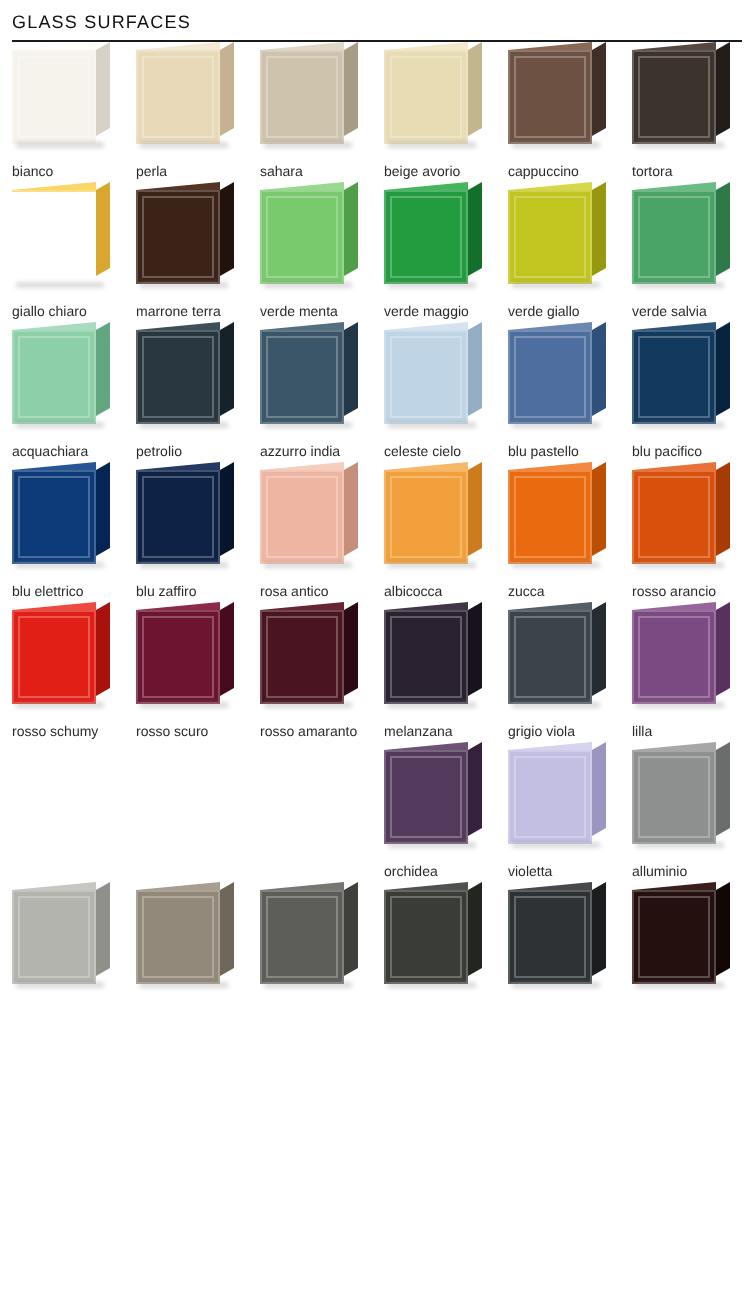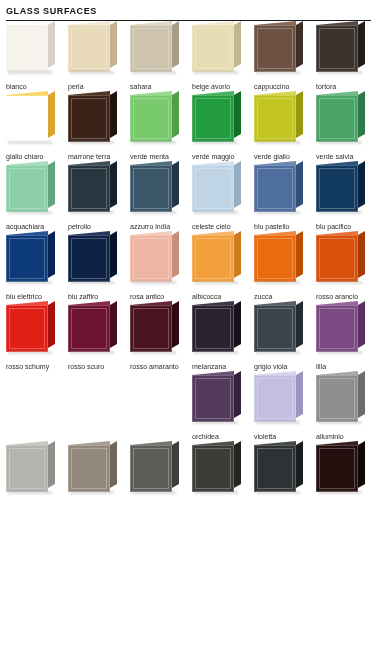--- a/index.html
+++ b/index.html
@@ -16,21 +16,21 @@
     color: #231f20;
     position: relative;
   }
 
   
   #header {
     padding: 6px 6px 0 6px;
   }
   #header-title {
     font-size: 9px;
-    font-weight: bold;
+    font-weight: normal;
     letter-spacing: 0.6px;
     color: #111111;
     line-height: 11px;
     padding-bottom: 3px;
   }
   #header-rule {
     height: 1px;
     background: #1a1a1a;
     width: 365px;
     margin-left: 0;

